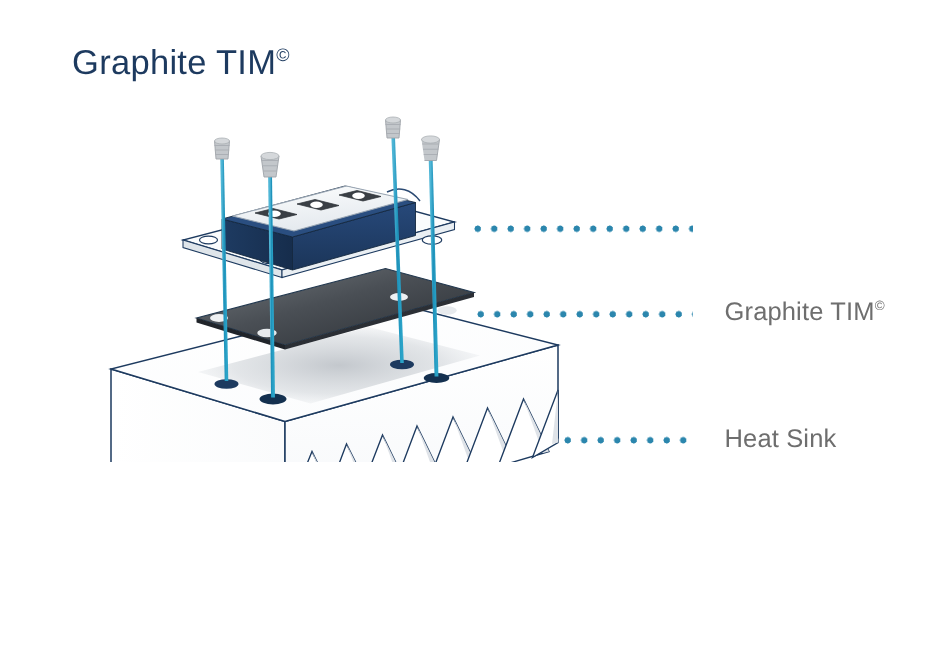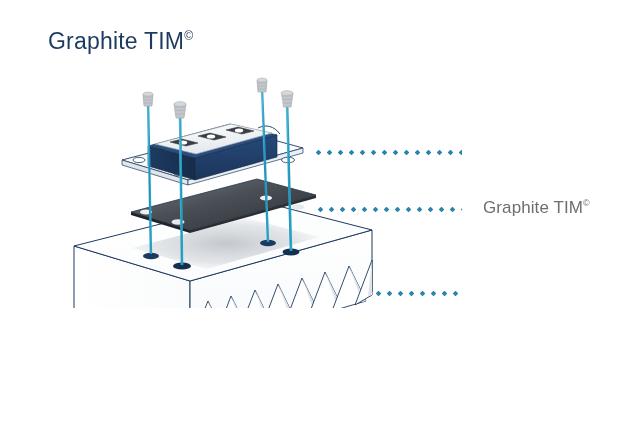--- a/index.html
+++ b/index.html
@@ -257,14 +257,15 @@
     </g>
   </svg>
 
   <div class="leader-dots" id="leader-power-module"></div>
   <div class="leader-dots" id="leader-graphite-tim"></div>
   <div class="leader-dots" id="leader-heat-sink"></div>
 
 
   <div class="callout-label" id="label-graphite-tim"><span>Graphite TIM</span><span class="sup">©</span></div>
 
+  <div class="callout-label" id="label-heat-sink"><span>Heat Sink</span><span class="sup"></span></div>
 
 </div>
 
 </body></html>

